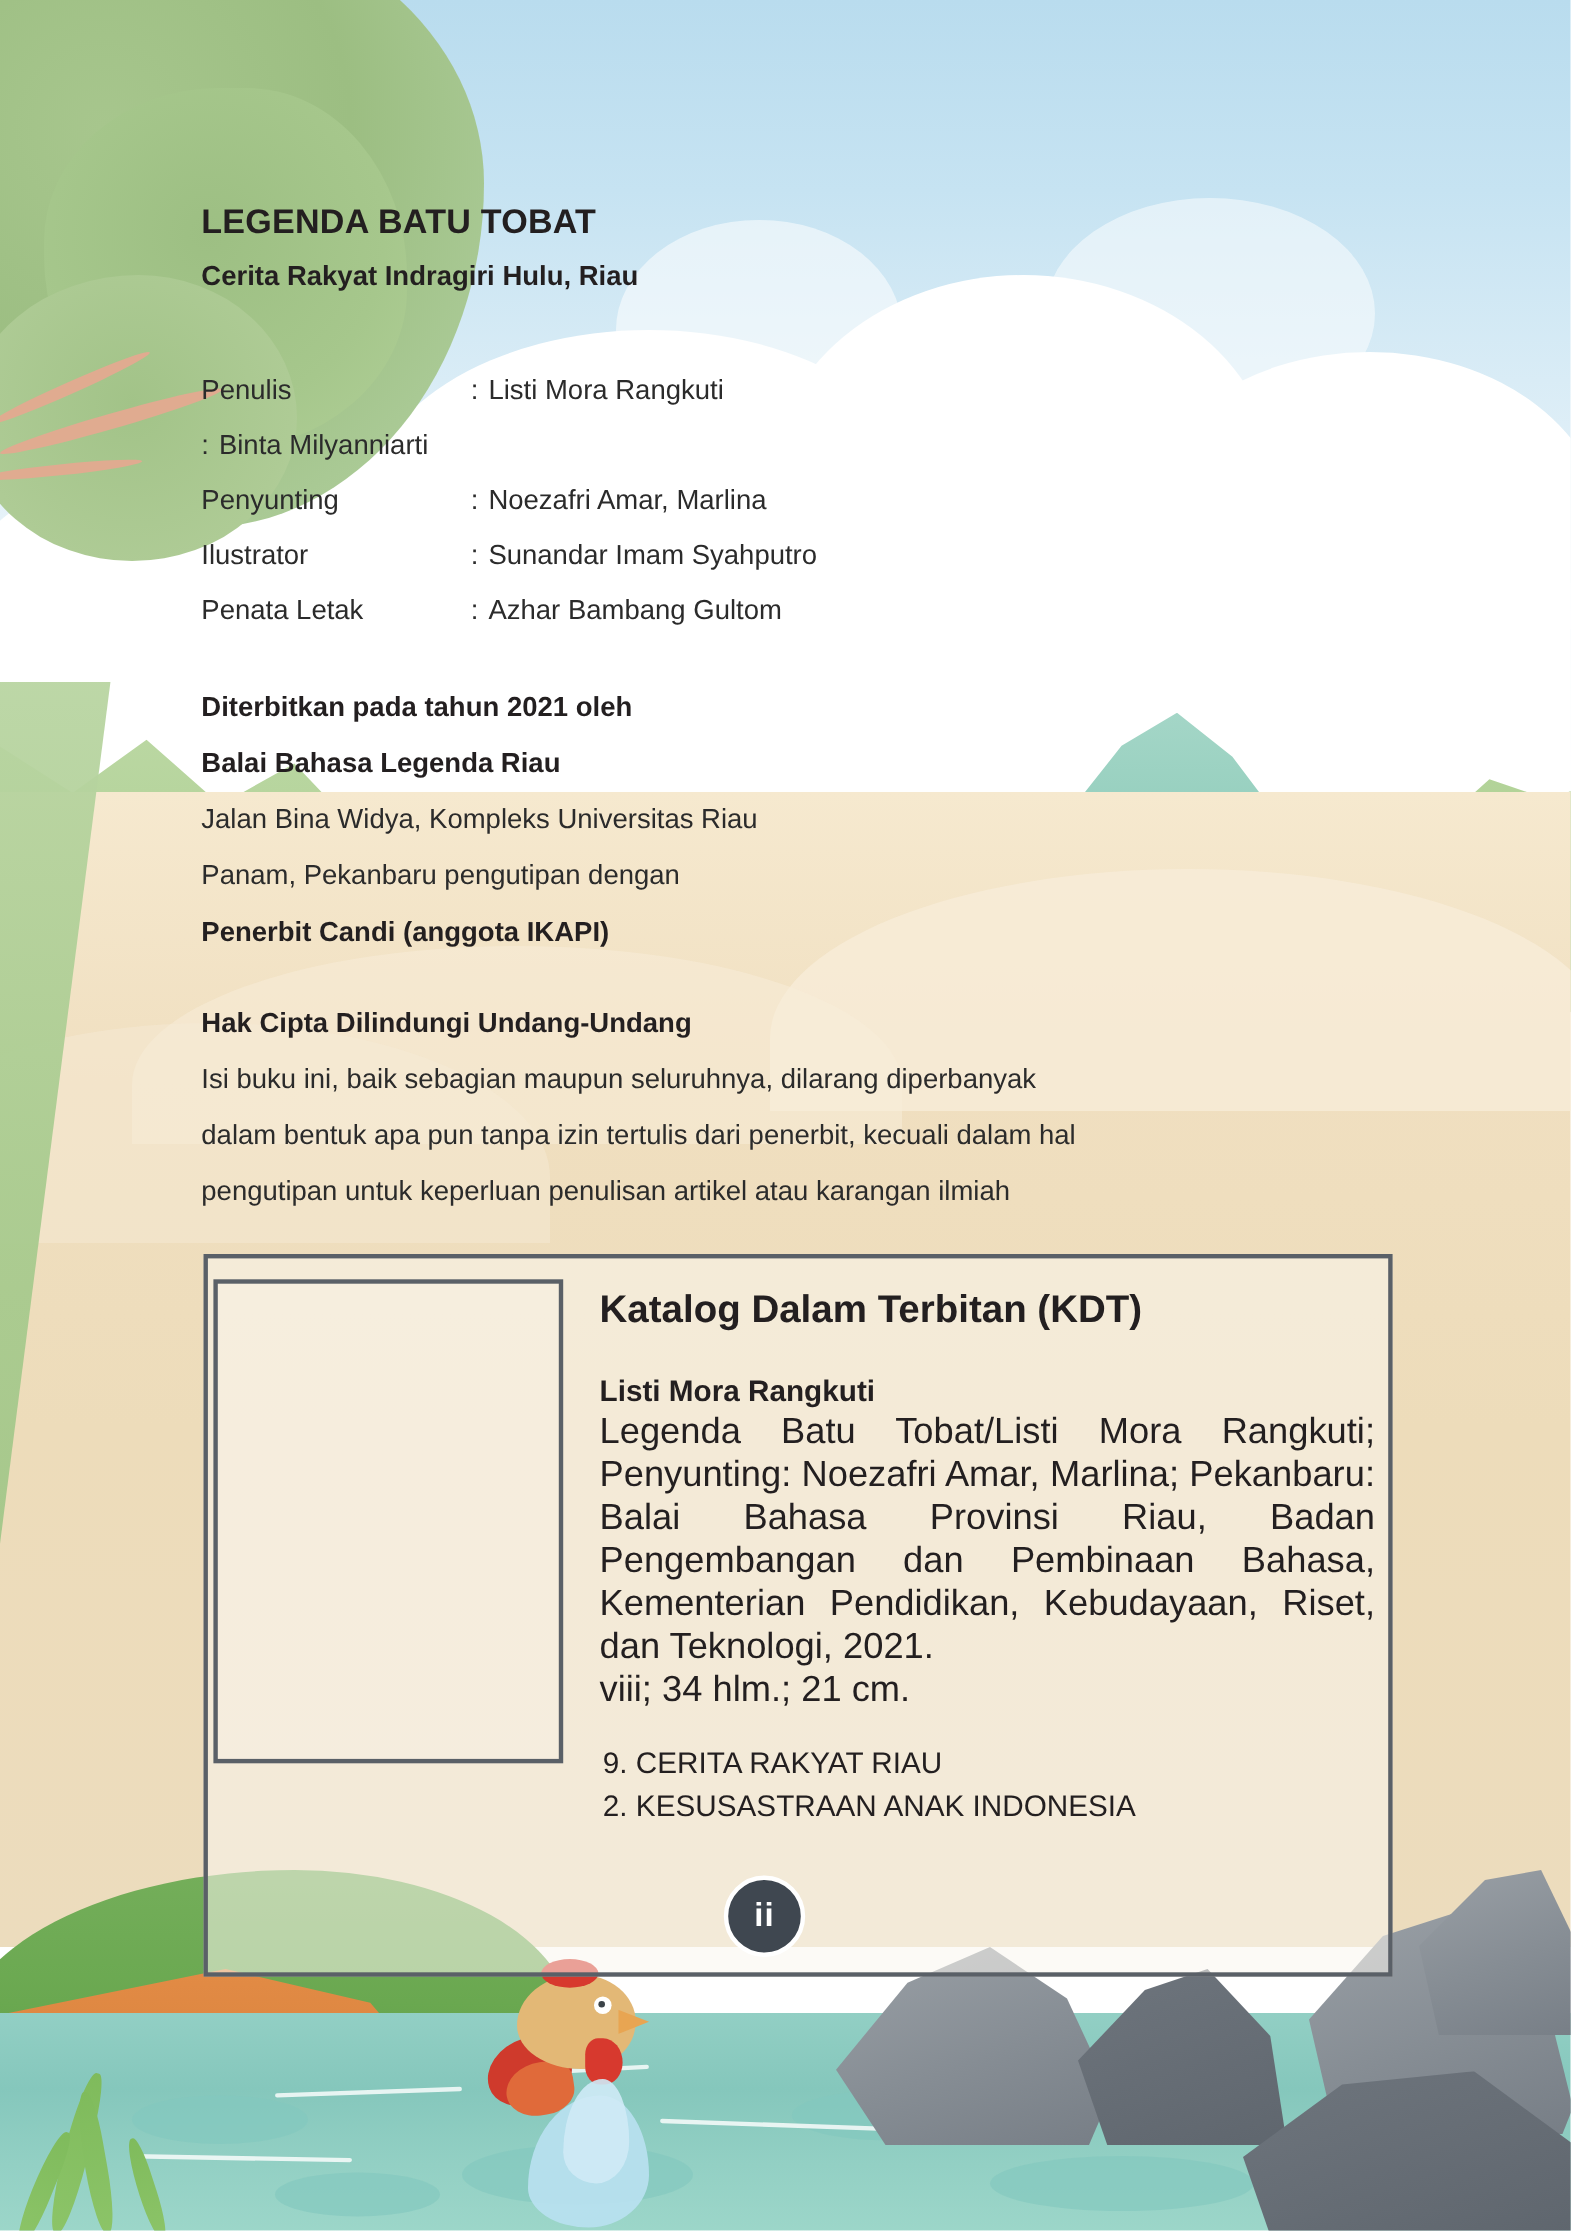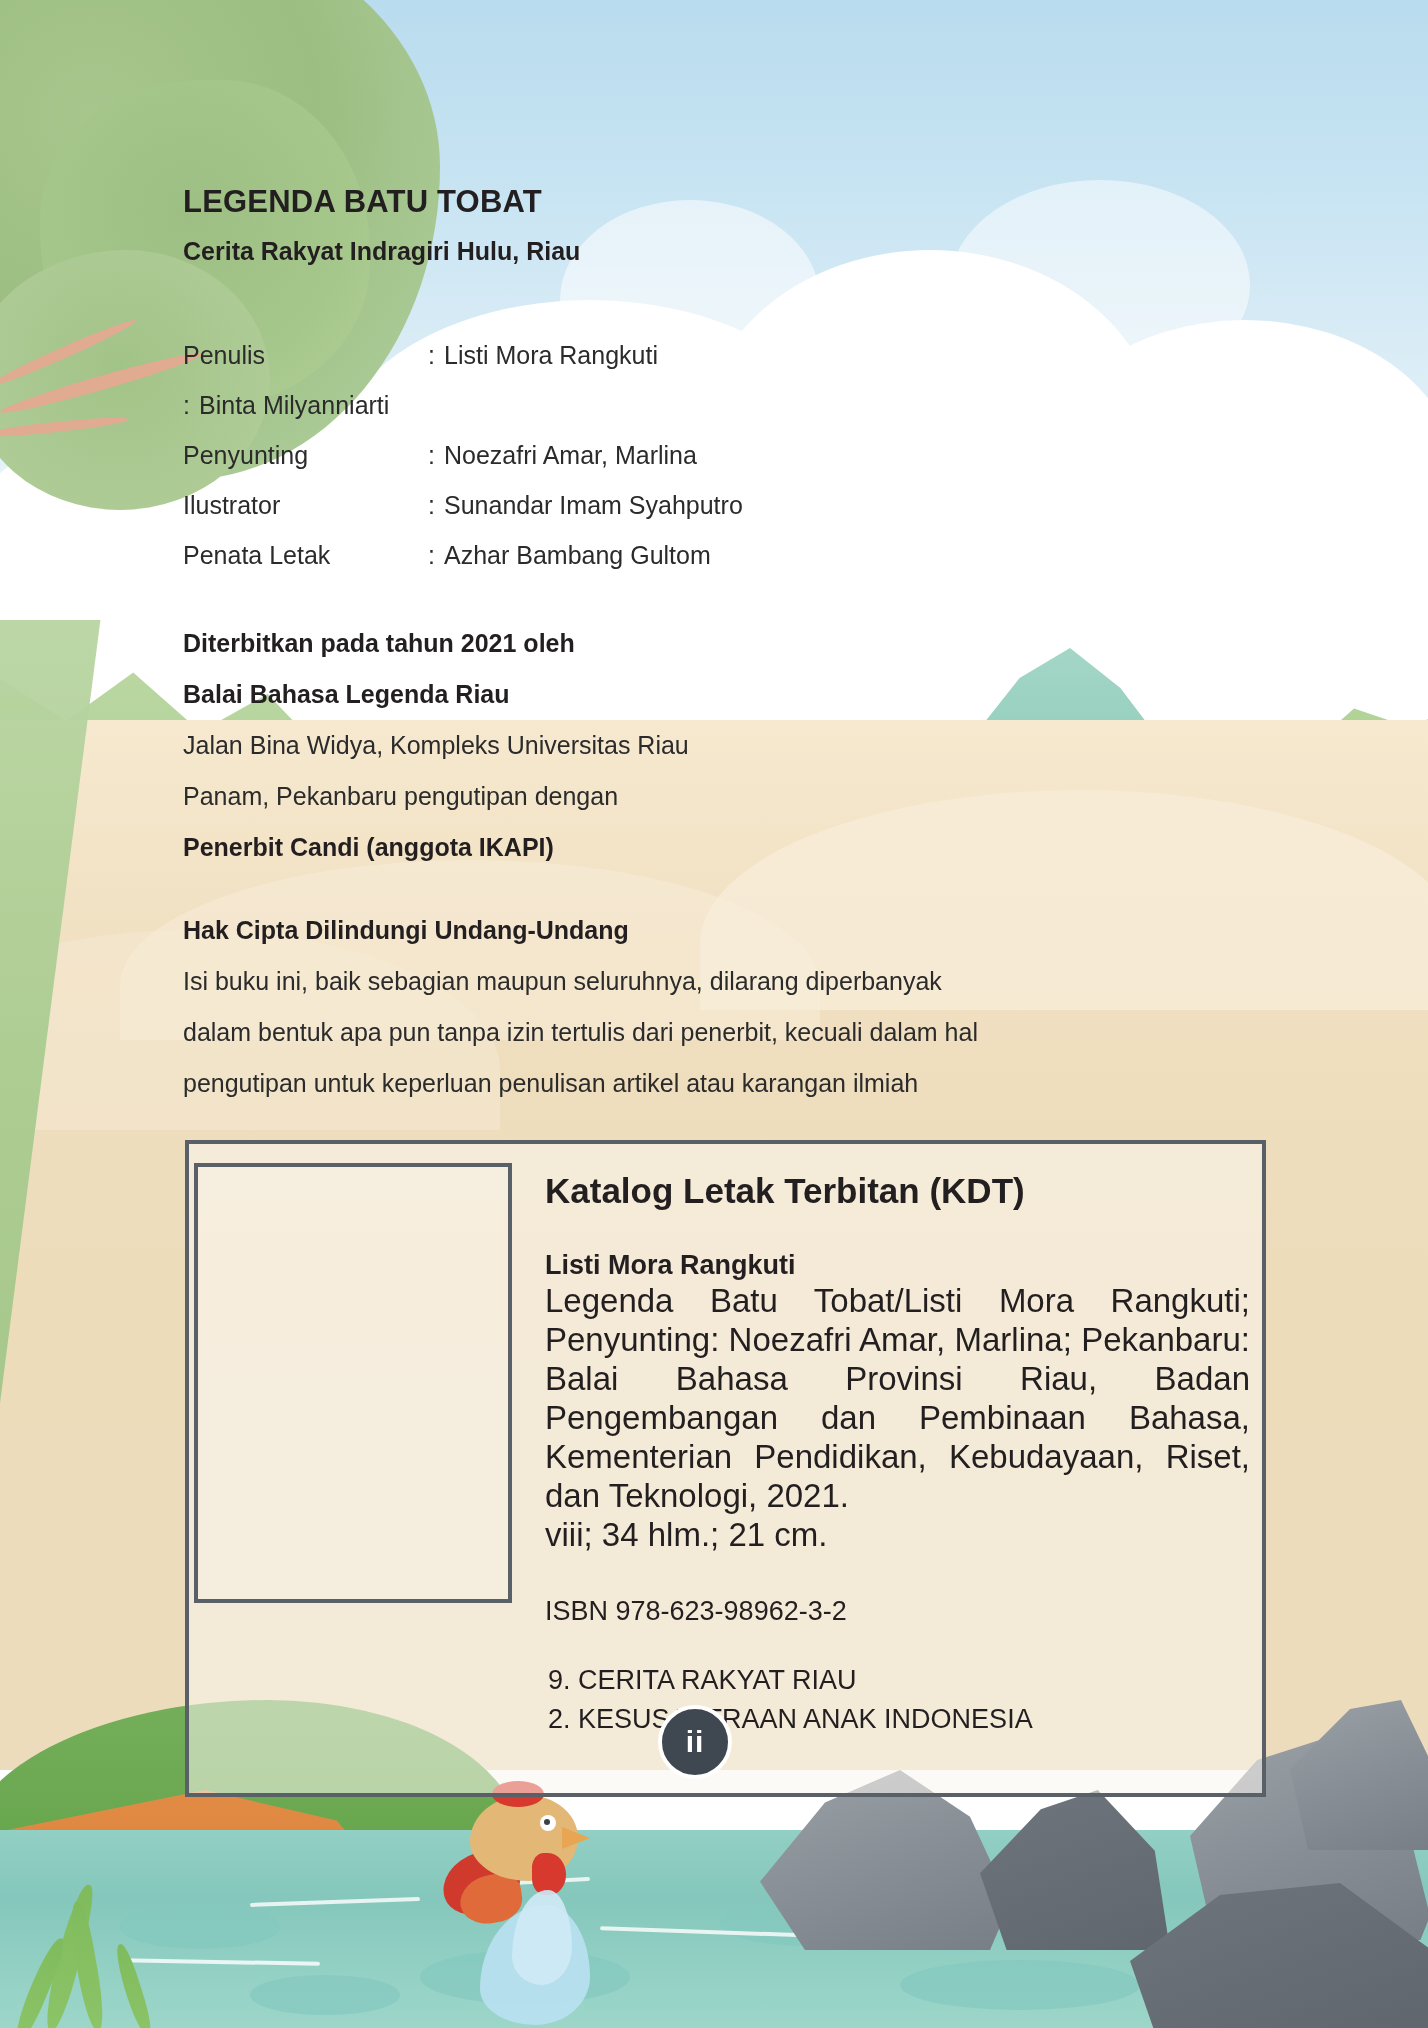--- a/index.html
+++ b/index.html
@@ -435,25 +435,24 @@
       <div class="copy-title">Hak Cipta Dilindungi Undang-Undang</div>
       <div>Isi buku ini, baik sebagian maupun seluruhnya, dilarang diperbanyak</div>
       <div>dalam bentuk apa pun tanpa izin tertulis dari penerbit, kecuali dalam hal</div>
       <div>pengutipan untuk keperluan penulisan artikel atau karangan ilmiah</div>
     </div>
 
     <div class="kdt-box"></div>
     <div class="kdt-logo-box"></div>
 
     <div class="kdt-content">
-      <div class="kdt-heading">Katalog Letak Terbitan (KDT)</div>
+      <div class="kdt-heading">Katalog Dalam Terbitan (KDT)</div>
       <div class="kdt-author">Listi Mora Rangkuti</div>
       <div class="kdt-body">Legenda Batu Tobat/Listi Mora Rangkuti; Penyunting: Noezafri Amar, Marlina; Pekanbaru: Balai Bahasa Provinsi Riau, Badan Pengembangan dan Pembinaan Bahasa, Kementerian Pendidikan, Kebudayaan, Riset, dan Teknologi, 2021.</div>
       <div class="kdt-body noj">viii; 34 hlm.; 21 cm.</div>
-      <div class="kdt-isbn">ISBN 978-623-98962-3-2</div>
       <div class="kdt-subjects">9. CERITA RAKYAT RIAU</div>
       <div class="kdt-subjects" style="padding-top:0;">2. KESUSASTRAAN ANAK INDONESIA</div>
     </div>
 
     <div class="page-badge">ii</div>
 
   </div>
 </div>
 
 </body></html>

